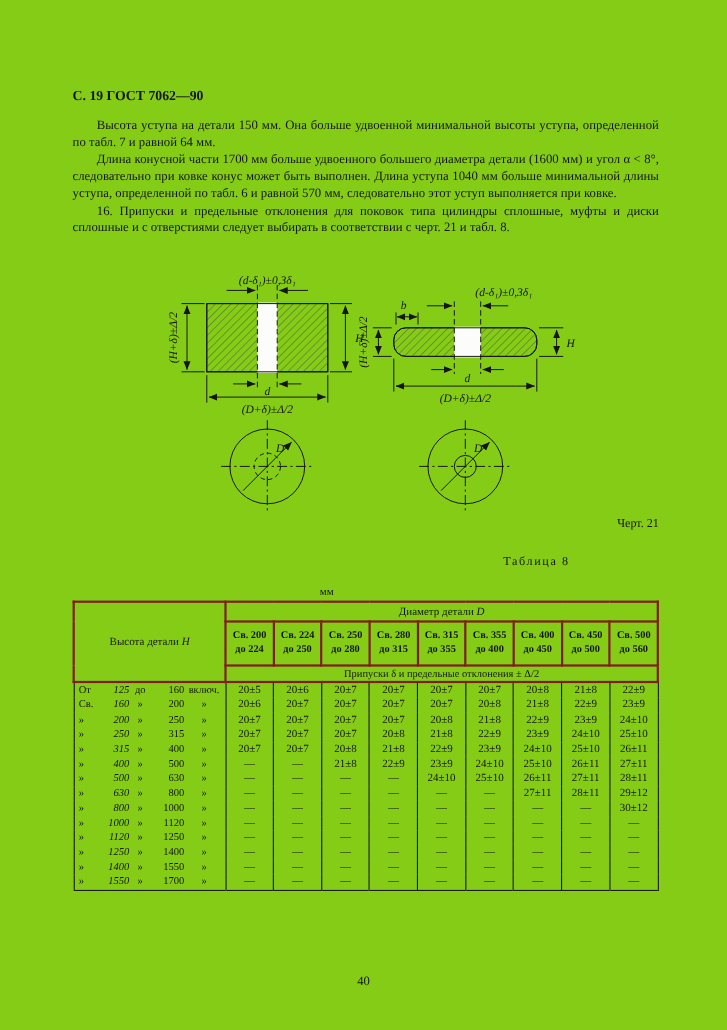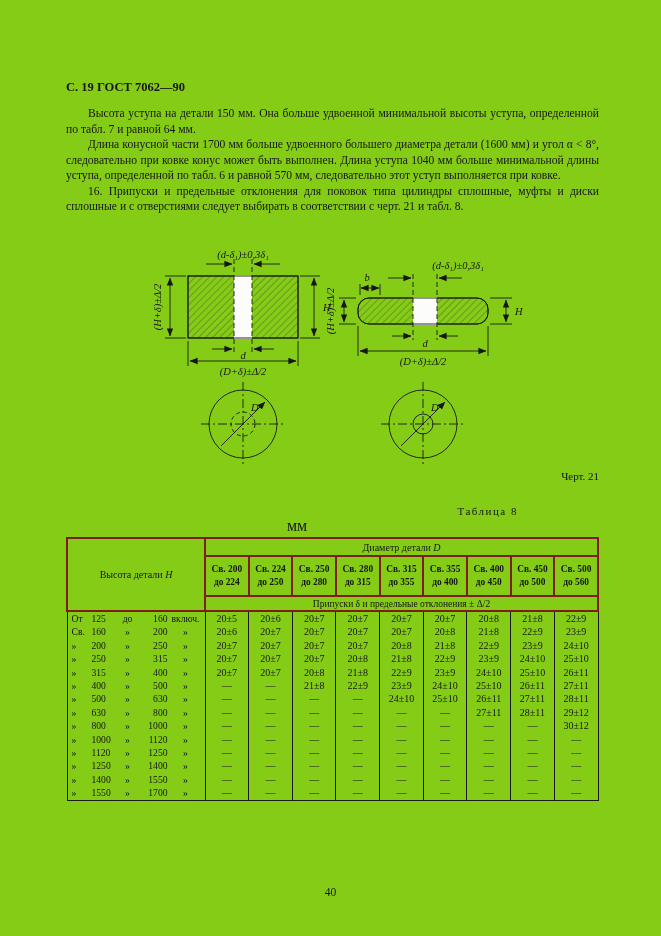--- a/index.html
+++ b/index.html
@@ -9,33 +9,33 @@
     background:#84cc16; font-family:"Liberation Serif", serif; color:#161616;
   }
   .doc-header { position:absolute; top:80px; left:66px; font-size:12.5px; font-weight:700; }
   .content { position:absolute; top:106px; left:66px; width:533px; font-size:11.6px; line-height:1.34; text-align:justify; }
   .content p { margin:0; text-indent:22px; }
   .figure { position:absolute; top:248px; left:66px; width:533px; text-align:right; }
   .figure svg { display:block; margin:0 auto; }
   .figure-caption { font-size:11px; margin-top:2px; }
   .table-block { position:absolute; top:505px; left:66px; width:462px; }
   .table-title { text-align:right; font-size:11px; padding-right:10px; letter-spacing:1.5px; }
-  .table-unit { text-align:center; font-size:16px; margin-top:0; }
+  .table-unit { text-align:center; font-size:10px; margin-top:16px; }
   table.gost { border-collapse:collapse; table-layout:fixed; width:533px; margin-top:2px; border:1.4px solid #1a1a1a; }
   table.gost th { font-weight:400; border:2px solid #7f1d1d; text-align:center; vertical-align:middle; padding:1px 0; }
   table.gost .group  { font-size:10px; height:18px; }
   table.gost .group i, table.gost .corner i { font-style:italic; }
   table.gost .colhead { font-size:9.4px; white-space:pre-line; height:40px; line-height:1.35;font-weight:bold; }
   table.gost .subhead { font-size:9.5px; height:15px; }
   table.gost .corner  { font-size:10px; width:138px; }
   table.gost tbody td { border-left:1px solid #1a1a1a; border-right:1px solid #1a1a1a; text-align:center; font-size:10px; height:13.4px; padding:0; line-height:13.4px; }
   table.gost tbody td.row-label { text-align:left; padding-left:4px; font-size:9.6px; }
   .lp  { display:inline-block; vertical-align:top; }
   .lp0 { width:20px; text-align:left; }
-  .lp1 { width:26px; text-align:left; }
+  .lp1 { width:26px; text-align:right;font-style:italic; }
   .lp2 { width:20px; text-align:center; }
   .lp3 { width:30px; text-align:right; }
   .lp4 { width:36px; text-align:center; }
   .page-num { position:absolute; top:886px; left:0; width:100%; text-align:center; font-size:11.5px; }
   .dimtext { font-family:"Liberation Serif", serif; font-style:italic; }
 </style>
 </head>
 <body>
 
 <div class="page">

